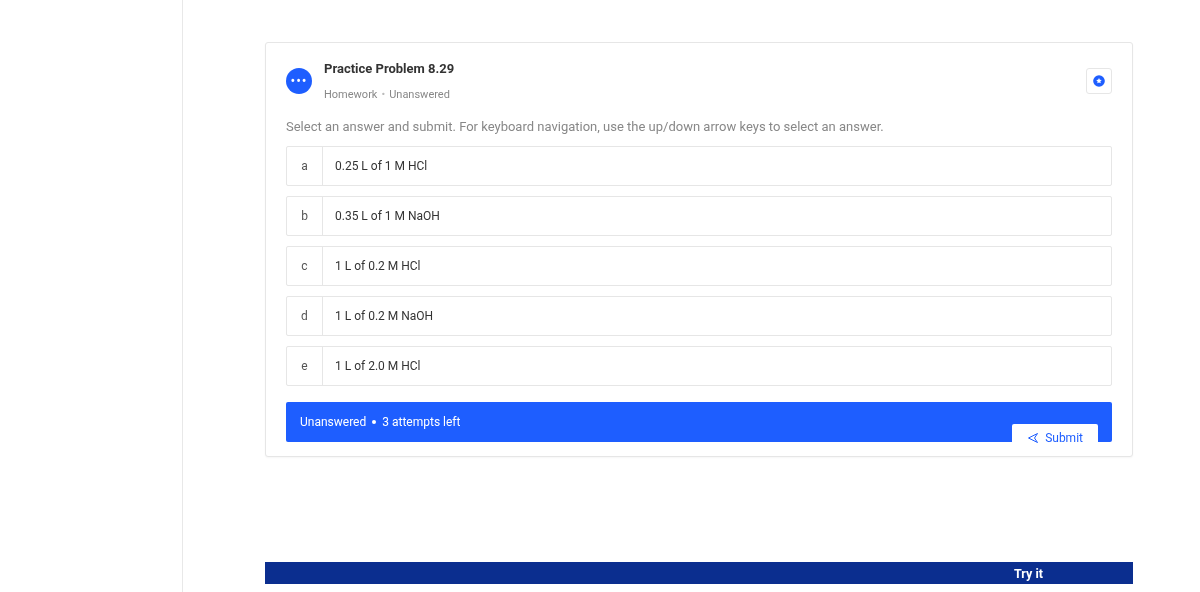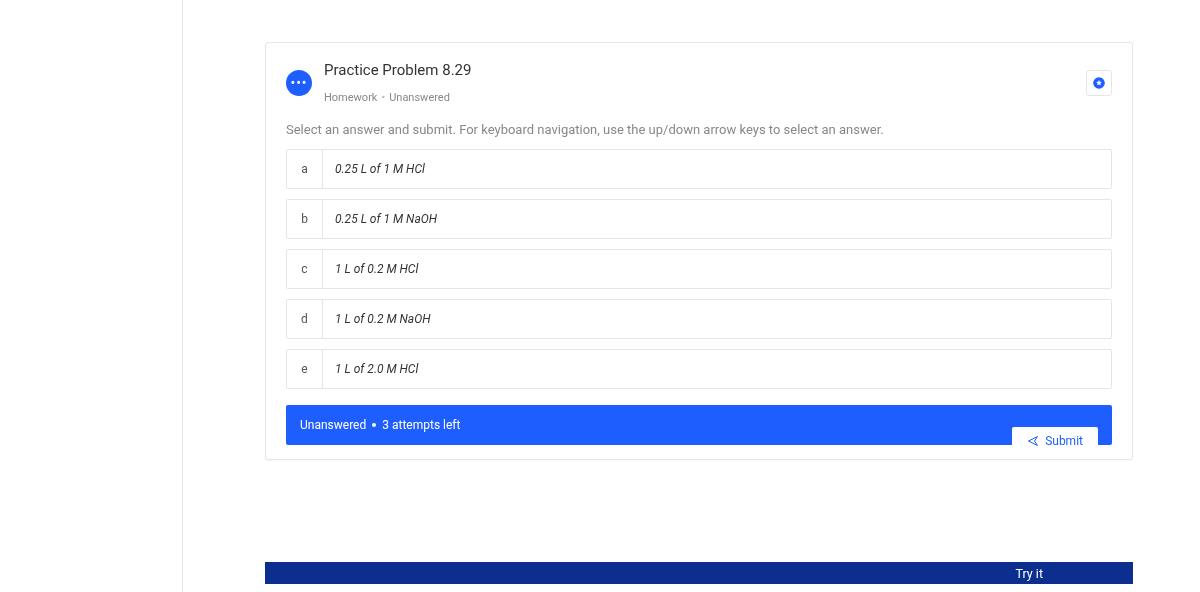--- a/index.html
+++ b/index.html
@@ -4,39 +4,39 @@
 <style>
   * { box-sizing: border-box; margin: 0; padding: 0; }
   html, body { width: 1200px; height: 592px; font-family: -apple-system, BlinkMacSystemFont, "Segoe UI", Roboto, Arial, sans-serif; background: #fff; color: #333; overflow: hidden; }
   .viewport { width: 1200px; height: 592px; position: relative; }
   .left-gutter { position: absolute; left: 182px; top: 0; width: 1px; height: 592px; background: #e8e8e8; }
   .card { position: absolute; left: 265px; top: 42px; width: 868px; background: #fff; border: 1px solid #e6e6e6; border-radius: 3px; box-shadow: 0 1px 2px rgba(0,0,0,0.04); padding: 18px 20px 14px 20px; }
   .card-header { display: flex; align-items: center; gap: 12px; margin-bottom: 18px; }
   .chat-badge { width: 26px; height: 26px; border-radius: 50%; background: #1e5eff; display:flex; align-items:center; justify-content:center; flex: none; }
   .chat-dots { color: #fff; font-size: 14px; line-height: 1; letter-spacing: 1px; }
   .title-block { flex: 1; }
-  .title { font-size: 15px; font-weight: 400; color: #333; }
+  .title { font-size: 13px; font-weight: 700; color: #333; }
   .subtitle { font-size: 11px; color: #888; margin-top: 12px; }
   .subtitle .dot { color: #bbb; padding: 0 4px; }
   .star-btn { width: 26px; height: 26px; border: 1px solid #e6e6e6; border-radius: 3px; display:flex; align-items:center; justify-content:center; background:#fff; cursor:pointer; }
   .star-btn svg { width: 14px; height: 14px; }
   .question { font-size: 12.5px; color: #3b3b3b; line-height: 1.45; margin-bottom: 16px; }
   .question sub { font-size: 9px; }
   .instruction { font-size: 13px; color: #888; margin-bottom: 12px; }
   .options { display: flex; flex-direction: column; gap: 10px; }
   .option { display: flex; align-items: stretch; border: 1px solid #e6e6e6; border-radius: 2px; background: #fff; cursor: pointer; height: 40px; }
   .option .key { width: 36px; display:flex; align-items:center; justify-content:center; font-size: 12px; color: #555; border-right: 1px solid #e6e6e6; }
-  .option .text { flex:1; display:flex; align-items:center; padding-left: 12px; font-size: 12px; color: #333; font-style: italic; }
+  .option .text { flex:1; display:flex; align-items:center; padding-left: 12px; font-size: 12px; color: #333; }
   .footer-bar { margin-top: 16px; background: #1e5eff; height: 40px; display:flex; align-items:center; justify-content: space-between; padding: 0 14px; border-radius: 2px; }
   .footer-status { color: #fff; font-size: 12px; display:flex; align-items:center; gap: 6px; }
   .footer-status .dot2 { width:4px; height:4px; background:#fff; border-radius:50%; }
   .submit-btn { background:#fff; border:1px solid rgba(255,255,255,0.6); border-radius:2px; height: 28px; padding: 0 14px; display:flex; align-items:center; gap:6px; font-size:12px; color:#1e5eff; cursor:pointer;margin-top:31px; }
   .submit-btn svg { width:12px; height:12px; }
   .tryit-bar { position:absolute; left:265px; top: 562px; width:868px; height:22px; background:#0b2e8f; display:flex; align-items:center; justify-content:flex-end; padding-right: 90px; }
-  .tryit-bar span { color:#fff; font-size:12.5px; }
+  .tryit-bar span { color:#fff; font-size:12.5px;font-weight:bold; }
 </style>
 </head>
 <body>
 
 <div class="viewport">
   <div class="left-gutter"></div>
 
   <div class="card">
     <div class="card-header">
       <div class="chat-badge">
@@ -59,21 +59,21 @@
 
     <div class="instruction">Select an answer and submit. For keyboard navigation, use the up/down arrow keys to select an answer.</div>
 
     <div class="options">
       <div class="option">
         <div class="key">a</div>
         <div class="text">0.25 L of 1 M HCl</div>
       </div>
       <div class="option">
         <div class="key">b</div>
-        <div class="text">0.25 L of 1 M NaOH</div>
+        <div class="text">0.35 L of 1 M NaOH</div>
       </div>
       <div class="option">
         <div class="key">c</div>
         <div class="text">1 L of 0.2 M HCl</div>
       </div>
       <div class="option">
         <div class="key">d</div>
         <div class="text">1 L of 0.2 M NaOH</div>
       </div>
       <div class="option">

